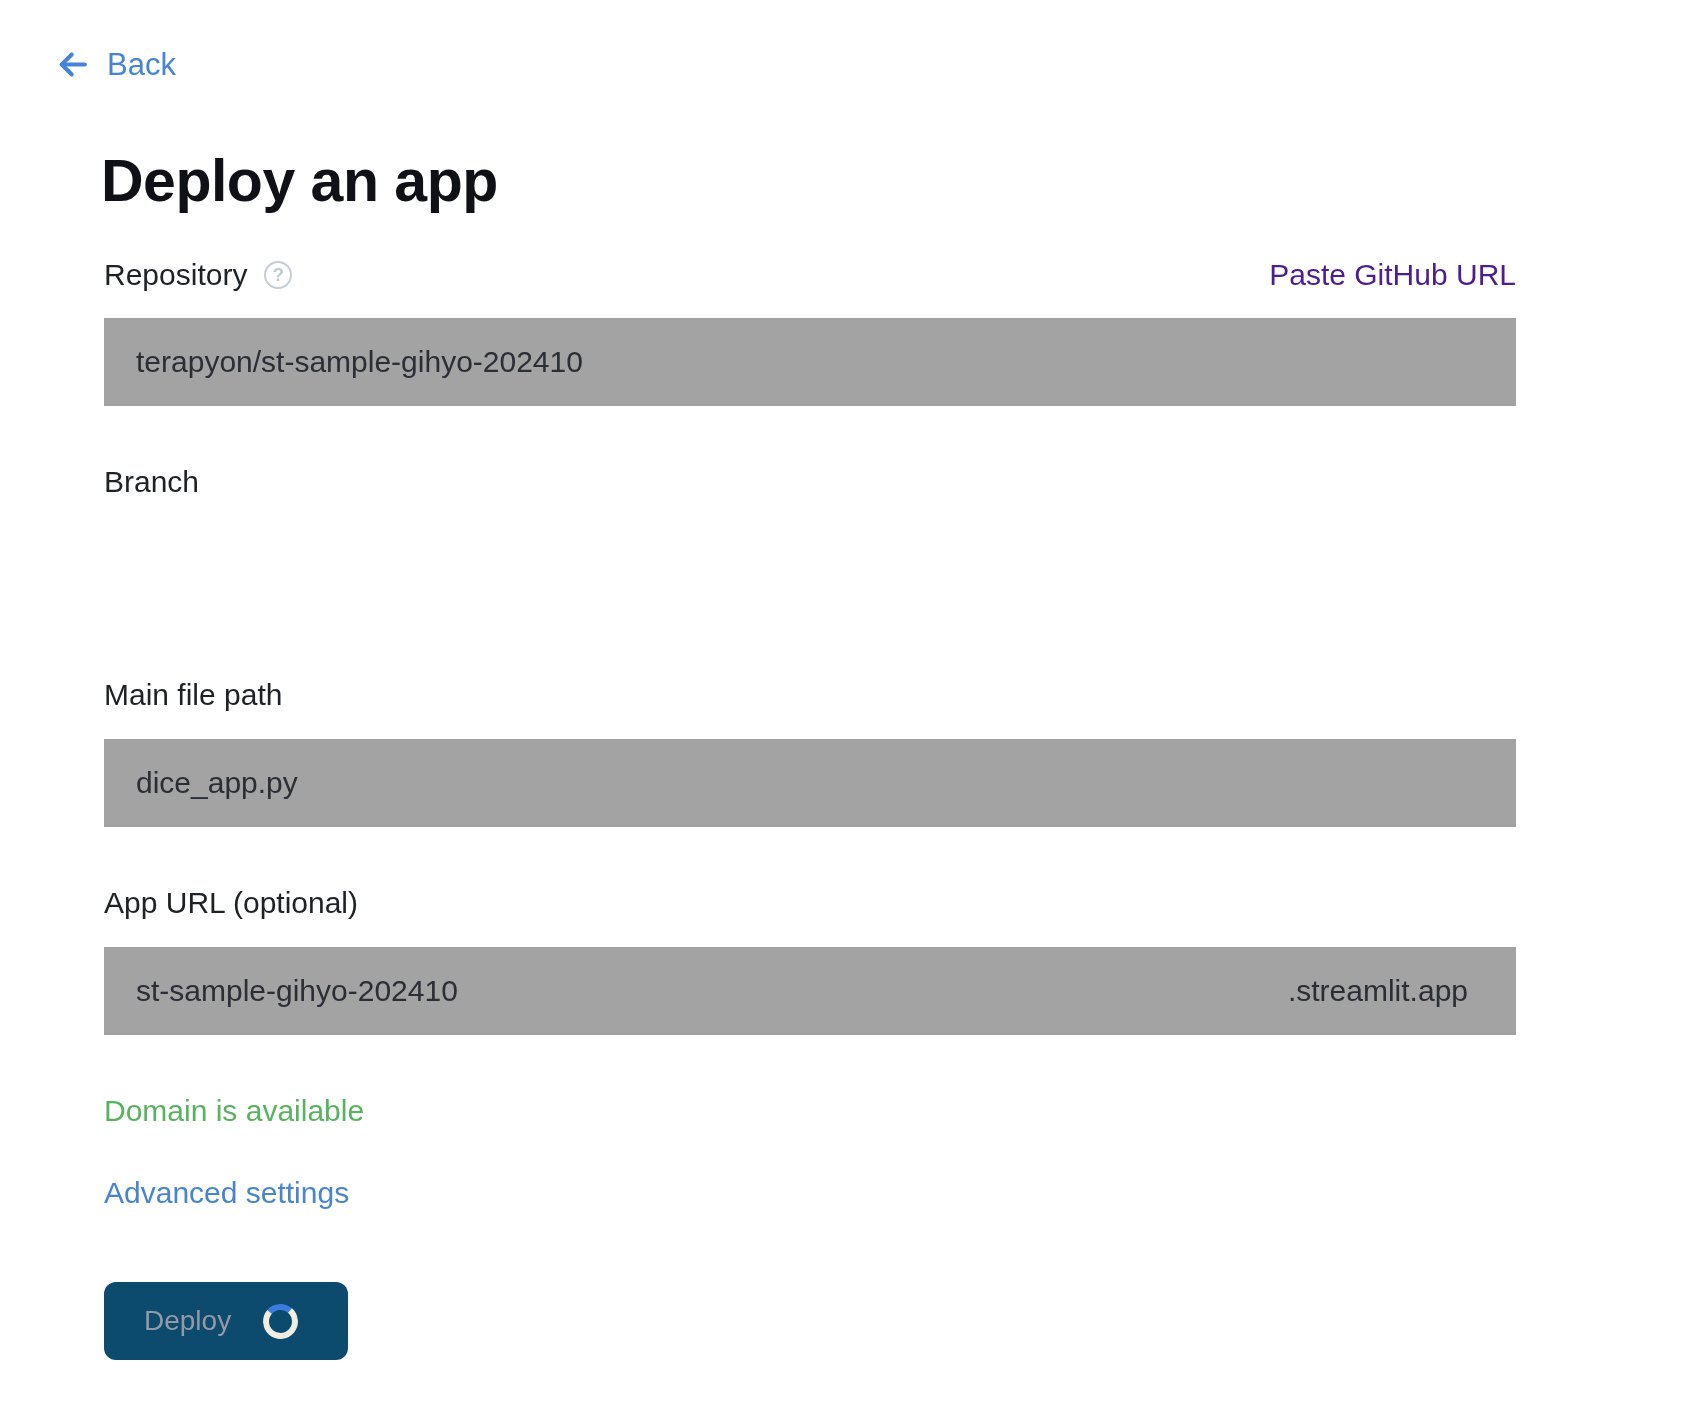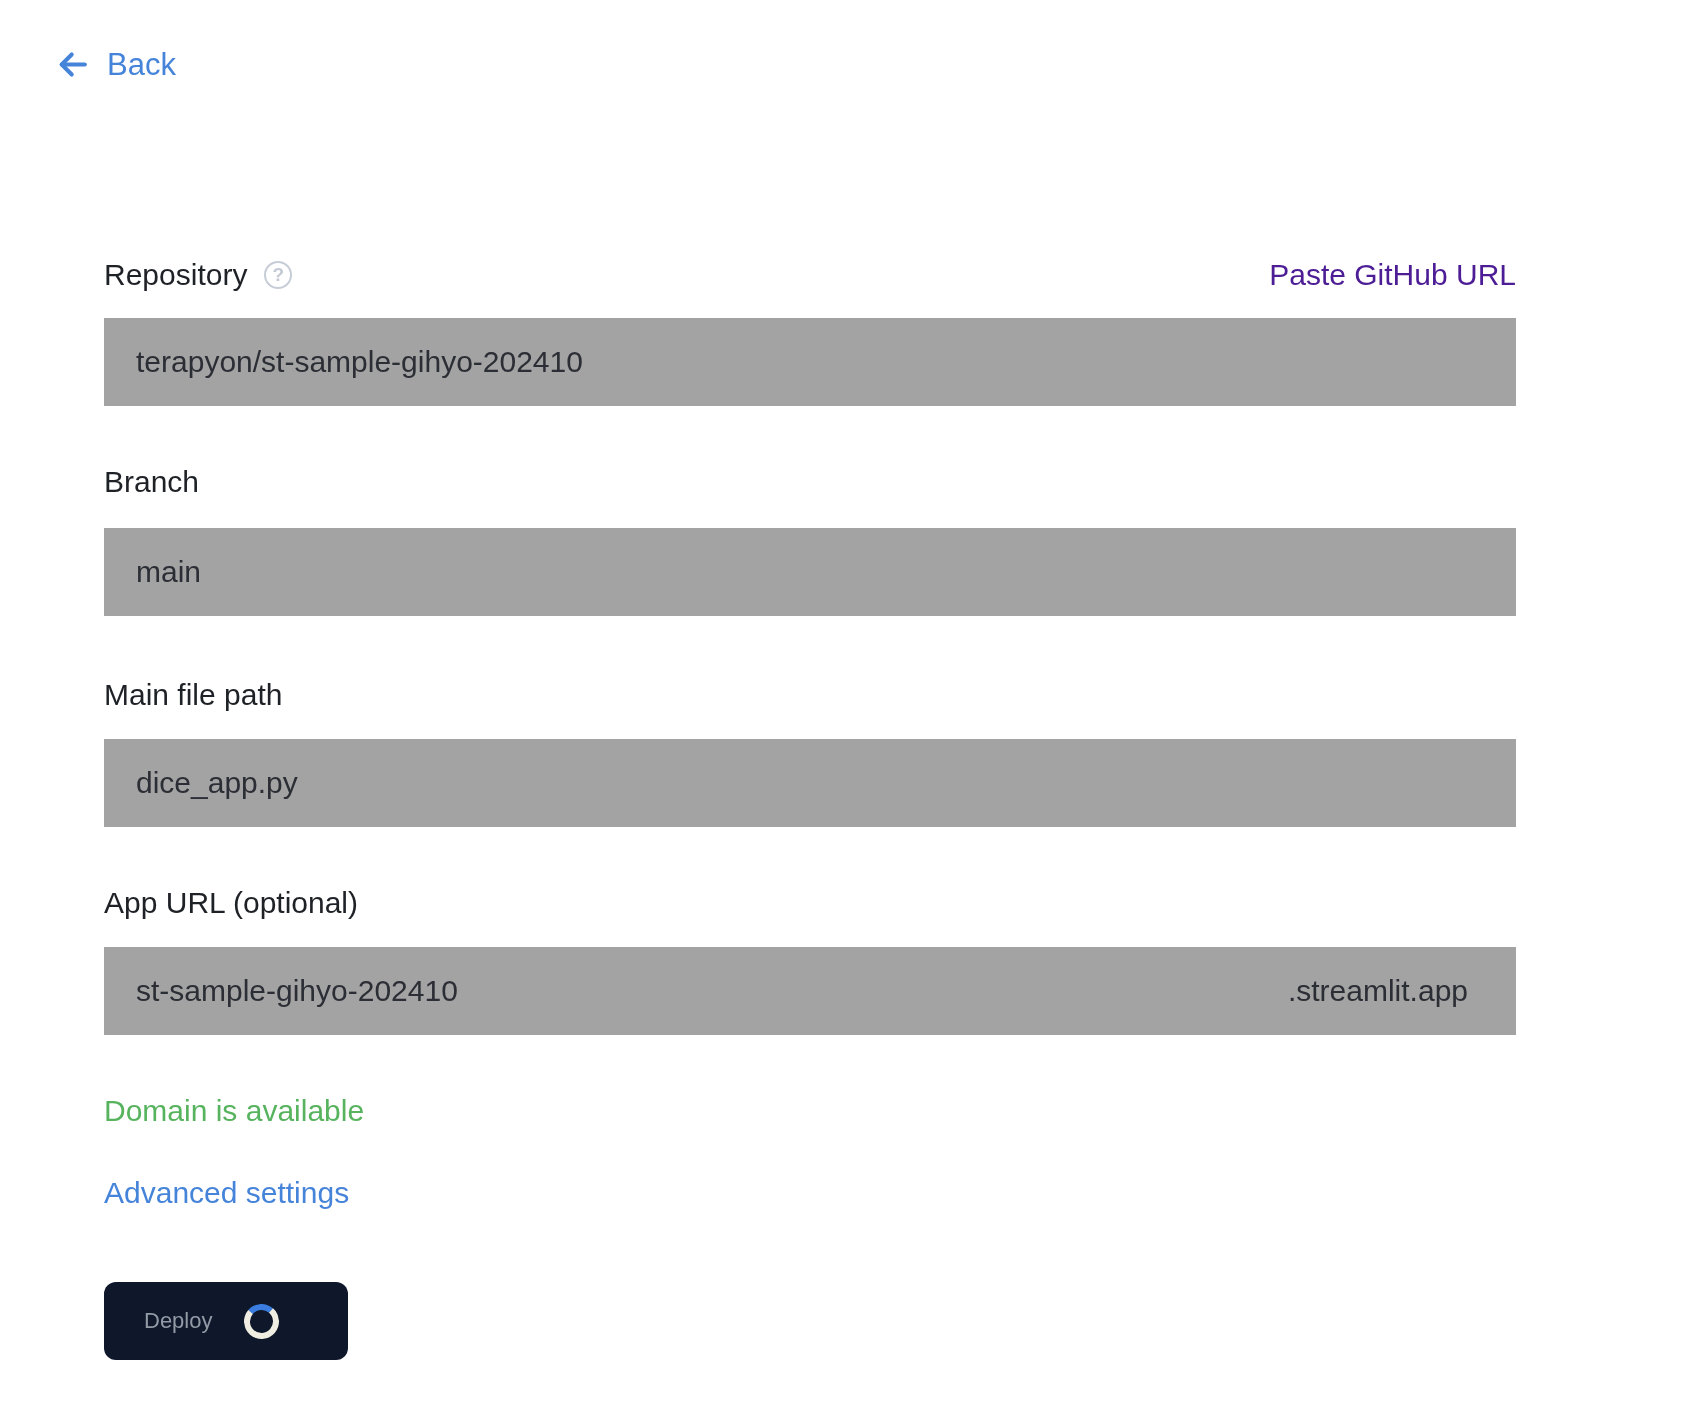--- a/index.html
+++ b/index.html
@@ -91,29 +91,29 @@
   .advanced-link {
     position: absolute; left: 104px; top: 1174px;
     font-size: 30px; line-height: 38px; color: #4584d9; cursor: pointer;
   }
 
   
   .deploy-btn {
     position: absolute;
     left: 104px; top: 1282px;
     width: 244px; height: 78px;
-    background: #0f172a;
+    background: #0c4a6e;
     border: none;
     border-radius: 12px;
     display: flex;
     align-items: center;
     padding: 0 0 0 40px;
     gap: 32px;
     font-family: "Liberation Sans", sans-serif;
-    font-size: 22px;
+    font-size: 28px;
     color: #939aa6;
     cursor: default;
   }
   .spinner {
     width: 35px; height: 35px;
     border: 6px solid #f0ede2;
     border-top-color: #3a7ce0;
     border-radius: 50%;
     transform: rotate(-4deg);
     flex: 0 0 auto;
@@ -125,35 +125,33 @@
 <div class="page">
 
   <div class="back">
     <svg class="back-arrow" viewBox="0 0 24 24" fill="none" stroke="#4584d9" stroke-width="2.6" stroke-linecap="round" stroke-linejoin="round">
       <line x1="20" y1="12" x2="5" y2="12"></line>
       <polyline points="11.5,5.5 5,12 11.5,18.5"></polyline>
     </svg>
     <span class="back-label">Back</span>
   </div>
 
+  <h1 class="title">Deploy an app</h1>
 
   <div class="repo-row">
     <span class="field-label">Repository</span>
     <span class="help-icon">?</span>
     <span class="paste-link">Paste GitHub URL</span>
   </div>
 
   <div class="field" style="top:318px" role="textbox">
     <span>terapyon/st-sample-gihyo-202410</span>
   </div>
 
   <div class="field-label label-abs" style="top:464px">Branch</div>
-  <div class="field" style="top:528px" role="textbox">
-    <span>main</span>
-  </div>
 
   <div class="field-label label-abs" style="top:677px">Main file path</div>
   <div class="field" style="top:739px" role="textbox">
     <span>dice_app.py</span>
   </div>
 
   <div class="field-label label-abs" style="top:885px">App URL (optional)</div>
   <div class="field with-suffix" style="top:947px" role="textbox">
     <span>st-sample-gihyo-202410</span>
     <span class="field-suffix">.streamlit.app</span>

